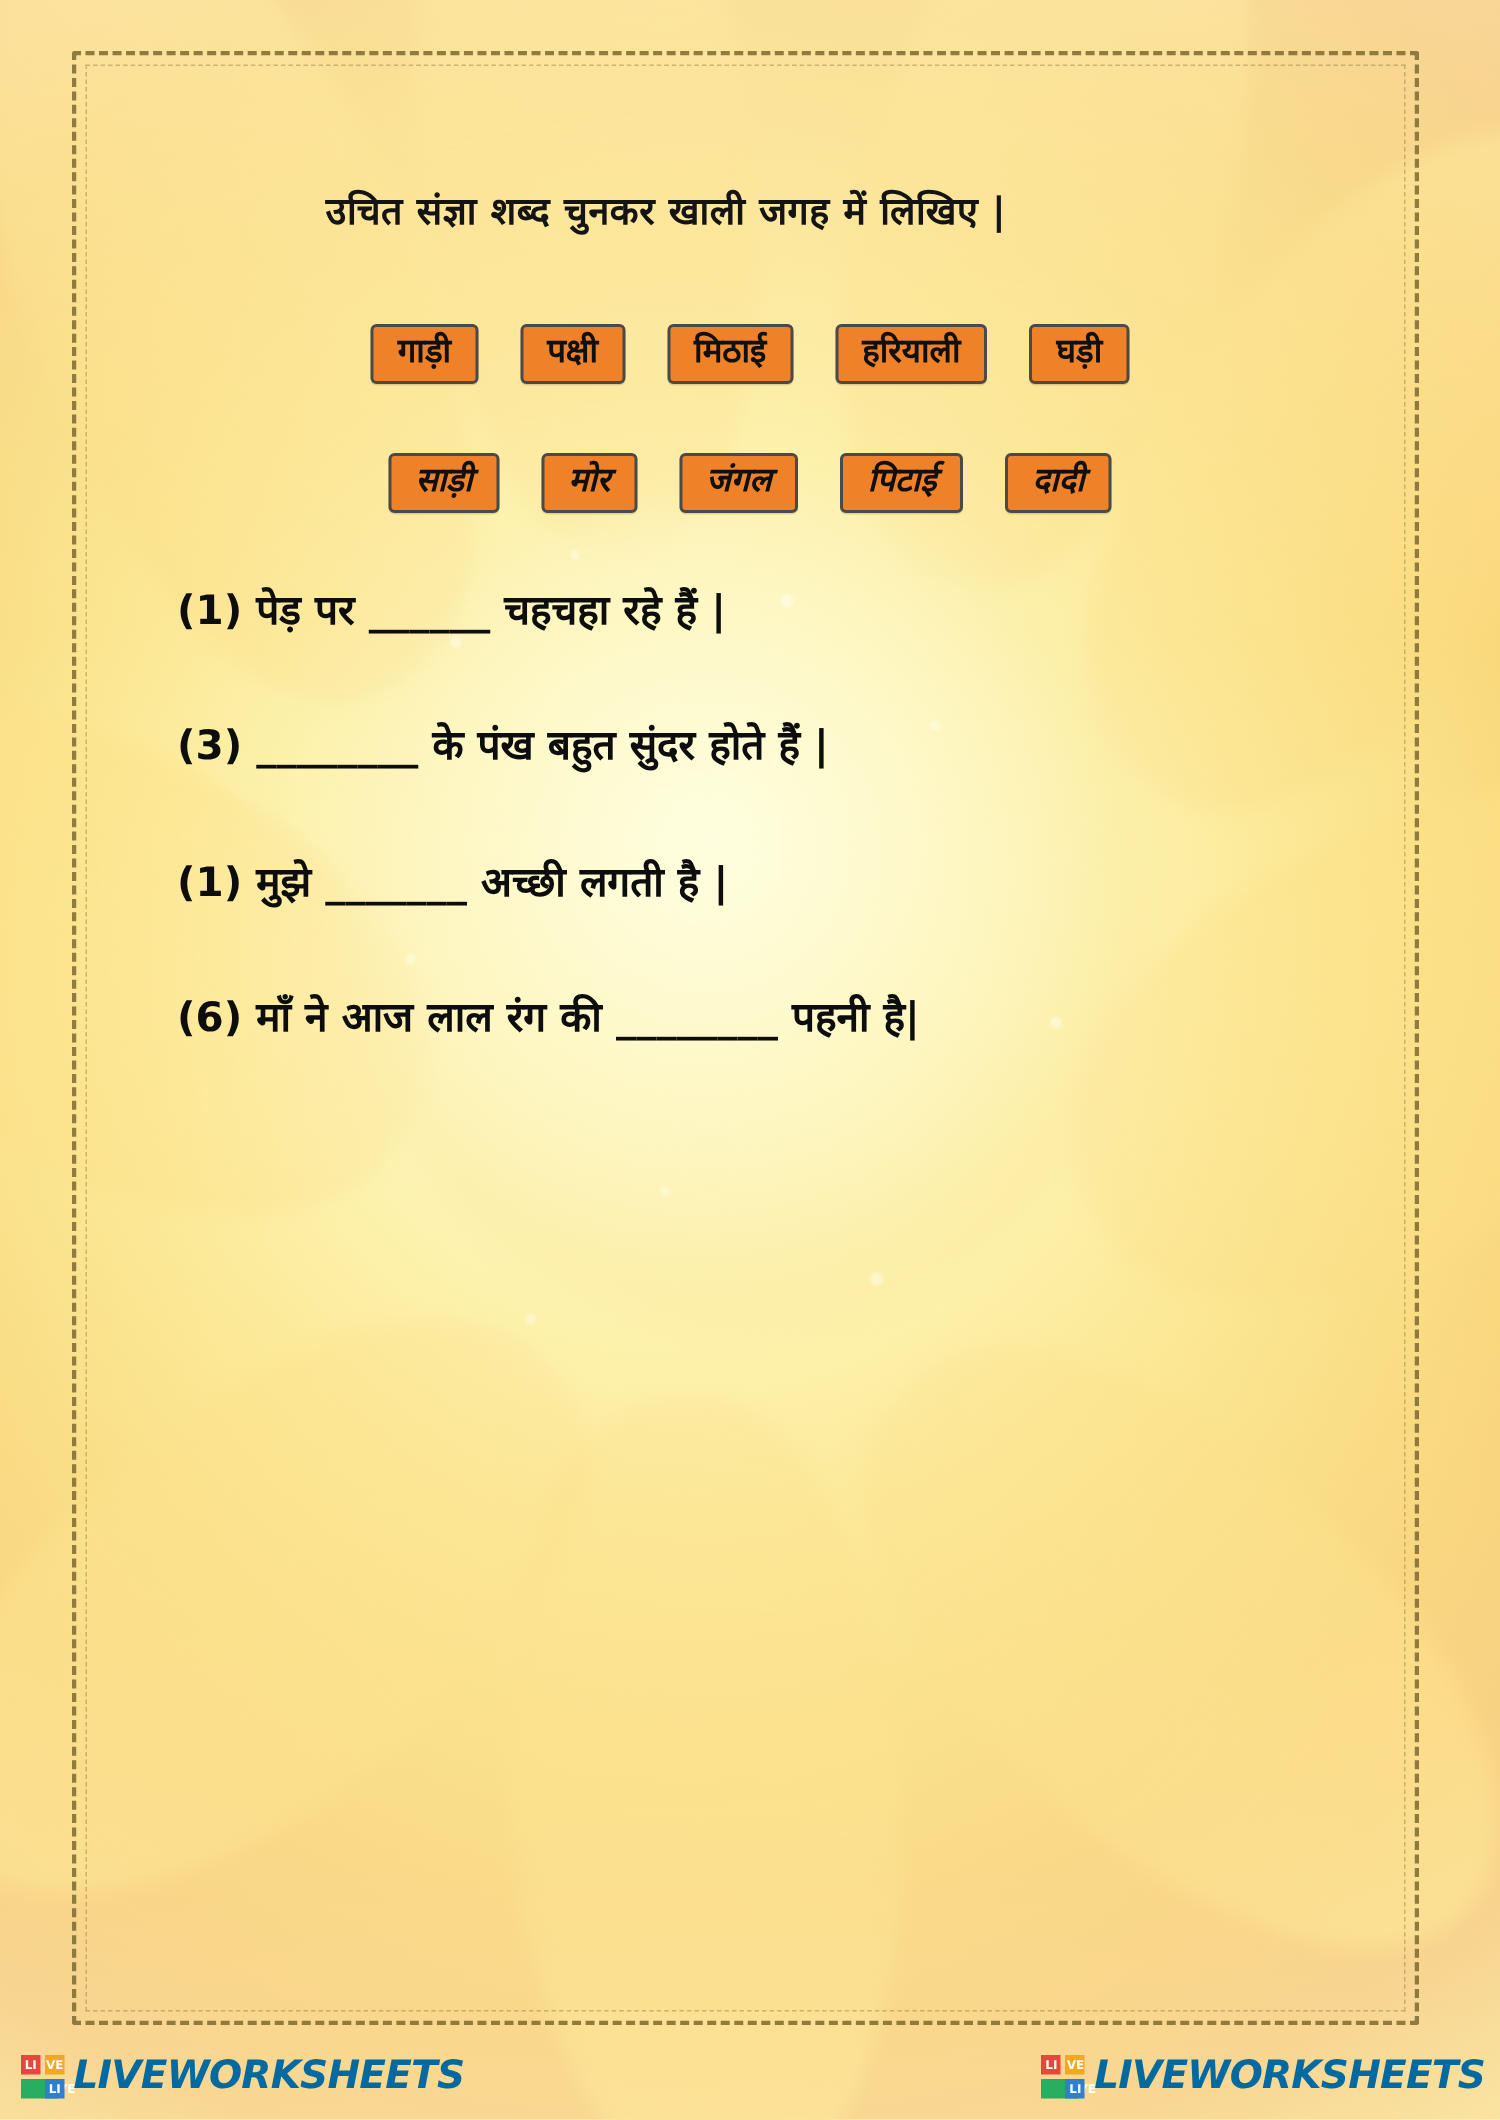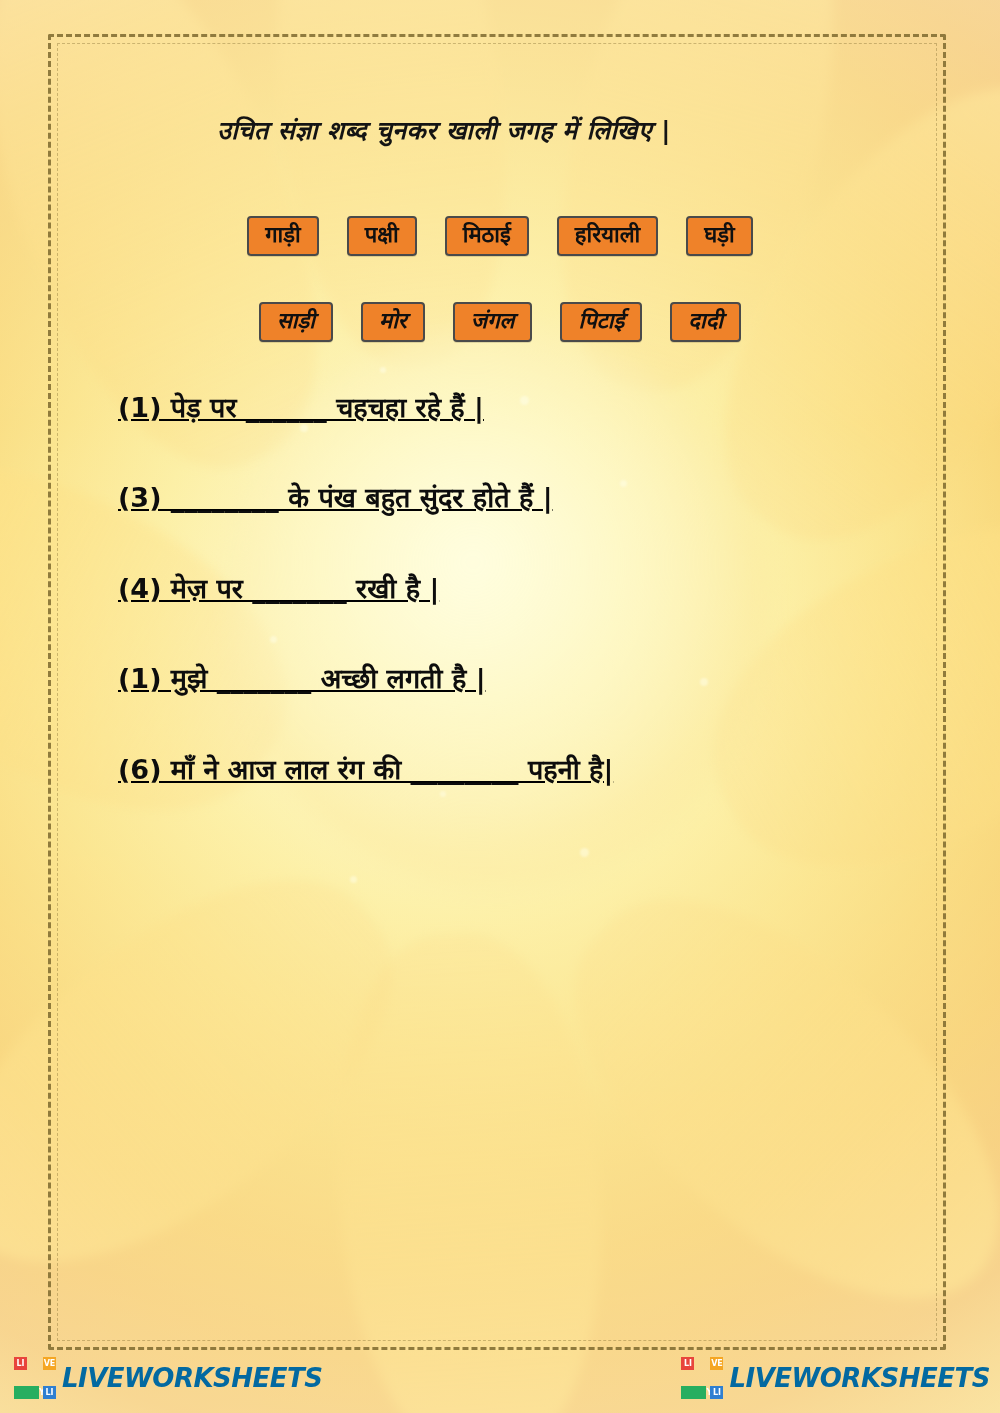--- a/index.html
+++ b/index.html
@@ -82,28 +82,27 @@
     position: absolute;
     left: 0;
     top: 0;
     width: 1000px;
     height: 1413px;
   }
 
   .title {
     position: absolute;
     left: 0;
-    top: 112px;
+    top: 122px;
     width: 888px;
     text-align: center;
     font-size: 25px;
     font-weight: bold;
     color: #141414;
     letter-spacing: 0.4px;
-    font-style: italic;
   }
 
   .word-row {
     position: absolute;
     display: flex;
     align-items: center;
     justify-content: center;
     width: 1000px;
   }
   .word-row.row1 { top: 216px; gap: 28px; }
@@ -120,21 +119,20 @@
     line-height: 1.15;
     white-space: nowrap;
     box-shadow: 0 1px 0 rgba(0,0,0,0.12);
   }
 
   .q-list {
     position: absolute;
     left: 118px;
     top: 392px;
     width: 820px;
-    text-decoration: underline;
   }
   .q-item {
     font-size: 27px;
     font-weight: bold;
     color: #0d0d0d;
     line-height: 1.2;
     margin-bottom: 58px;
     white-space: nowrap;
   }
 
@@ -151,21 +149,21 @@
     display: flex;
     align-items: center;
     gap: 6px;
   }
   .brand.left { left: 14px; bottom: 6px; }
   .brand.right { right: 10px; bottom: 6px; }
   .brand-logo {
     display: grid;
     grid-template-columns: 13px 13px;
     grid-template-rows: 13px 13px;
-    gap: 16px;
+    gap: 3px;
   }
   .brand-logo span {
     display: block;
     font-size: 8px;
     font-weight: bold;
     color: #fff;
     text-align: center;
     line-height: 13px;
   }
   .bl-1 { background: #e8453c; }
@@ -225,21 +223,20 @@
     <div class="word-chip">साड़ी</div>
     <div class="word-chip">मोर</div>
     <div class="word-chip">जंगल</div>
     <div class="word-chip">पिटाई</div>
     <div class="word-chip">दादी</div>
   </div>
 
   <div class="q-list">
     <div class="q-item">(1) पेड़ पर ______ चहचहा रहे हैं |</div>
     <div class="q-item">(3) ________ के पंख बहुत सुंदर होते हैं |</div>
-    <div class="q-item">(4) मेज़ पर _______ रखी है |</div>
     <div class="q-item">(1) मुझे _______ अच्छी लगती है |</div>
     <div class="q-item">(6) माँ ने आज लाल रंग की ________ पहनी है|</div>
   </div>
 
   <div class="footer">
     <div class="brand left">
       <div class="brand-logo">
         <span class="bl-1">LI</span>
         <span class="bl-2">VE</span>
         <span class="bl-3">YE</span>

